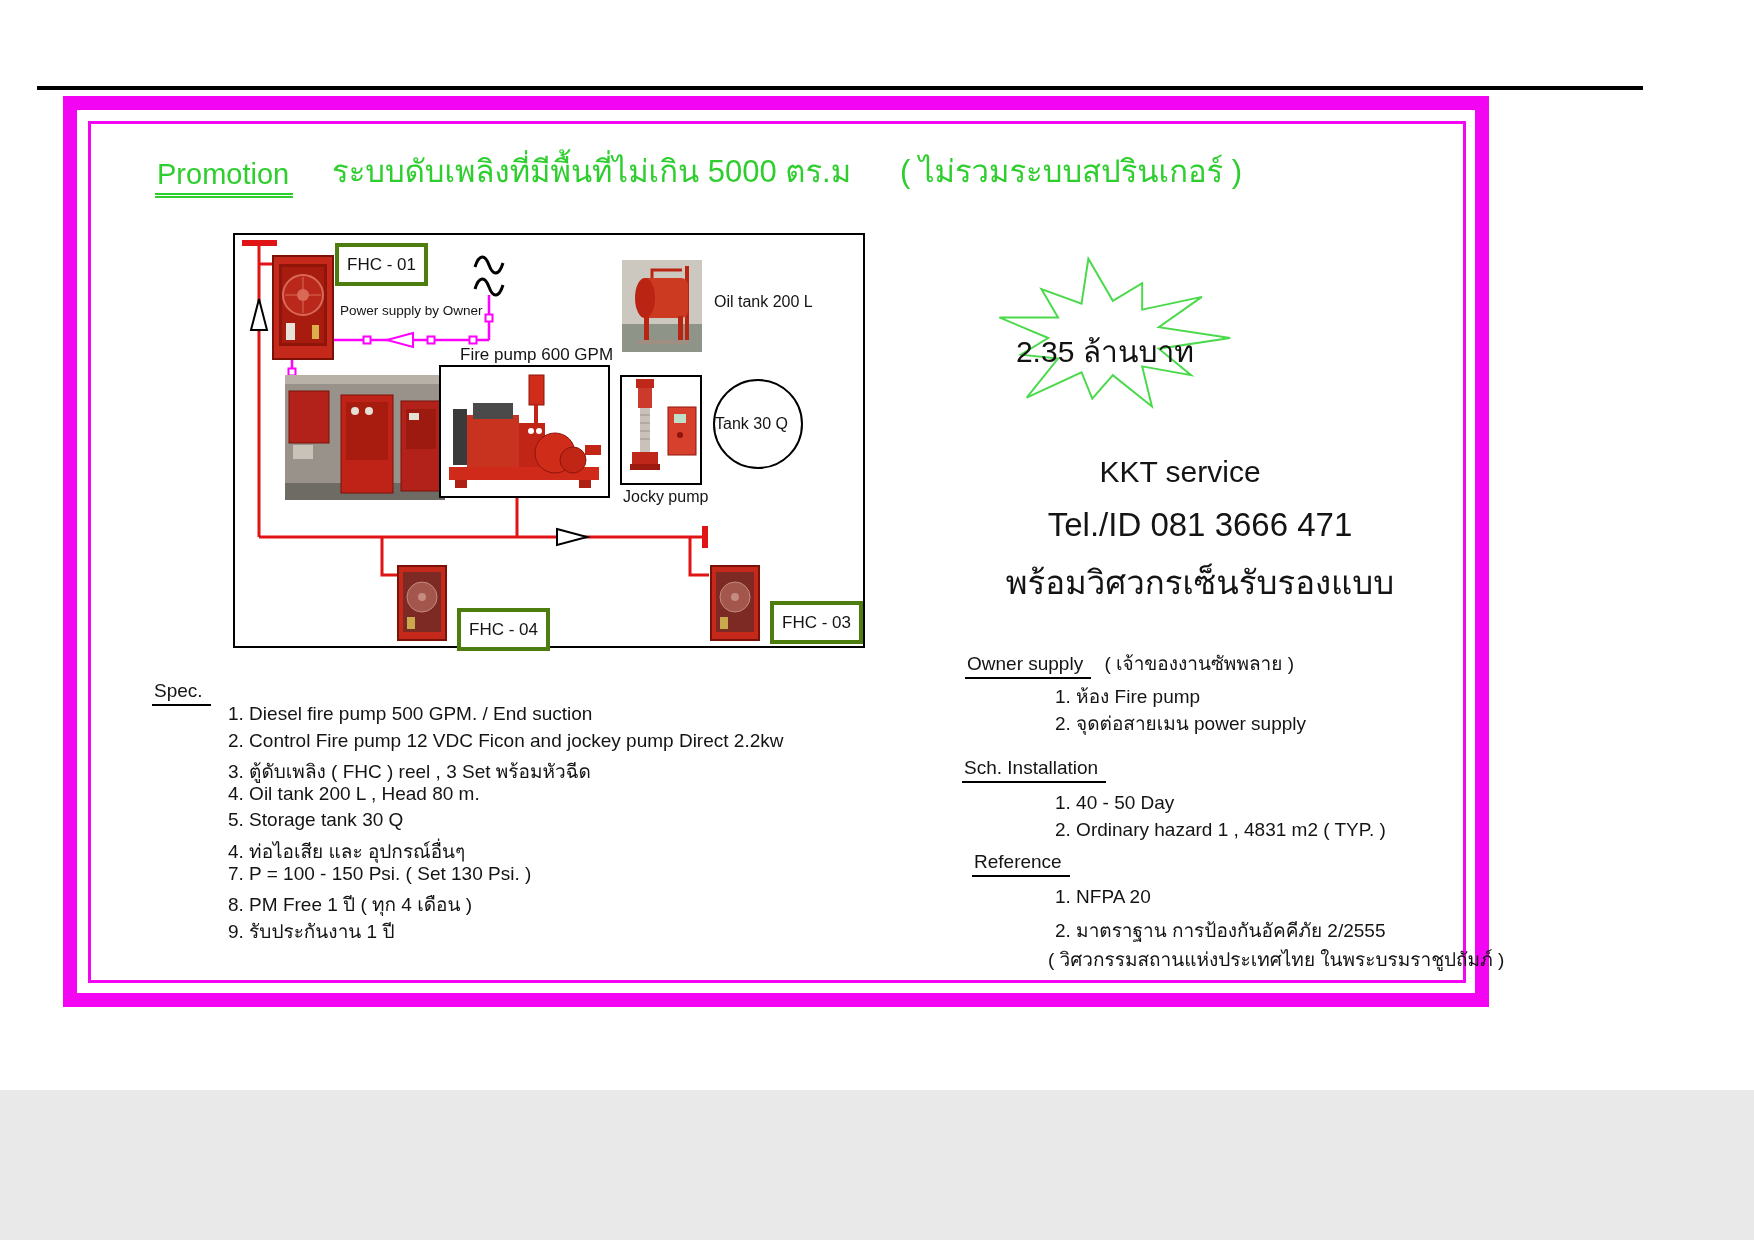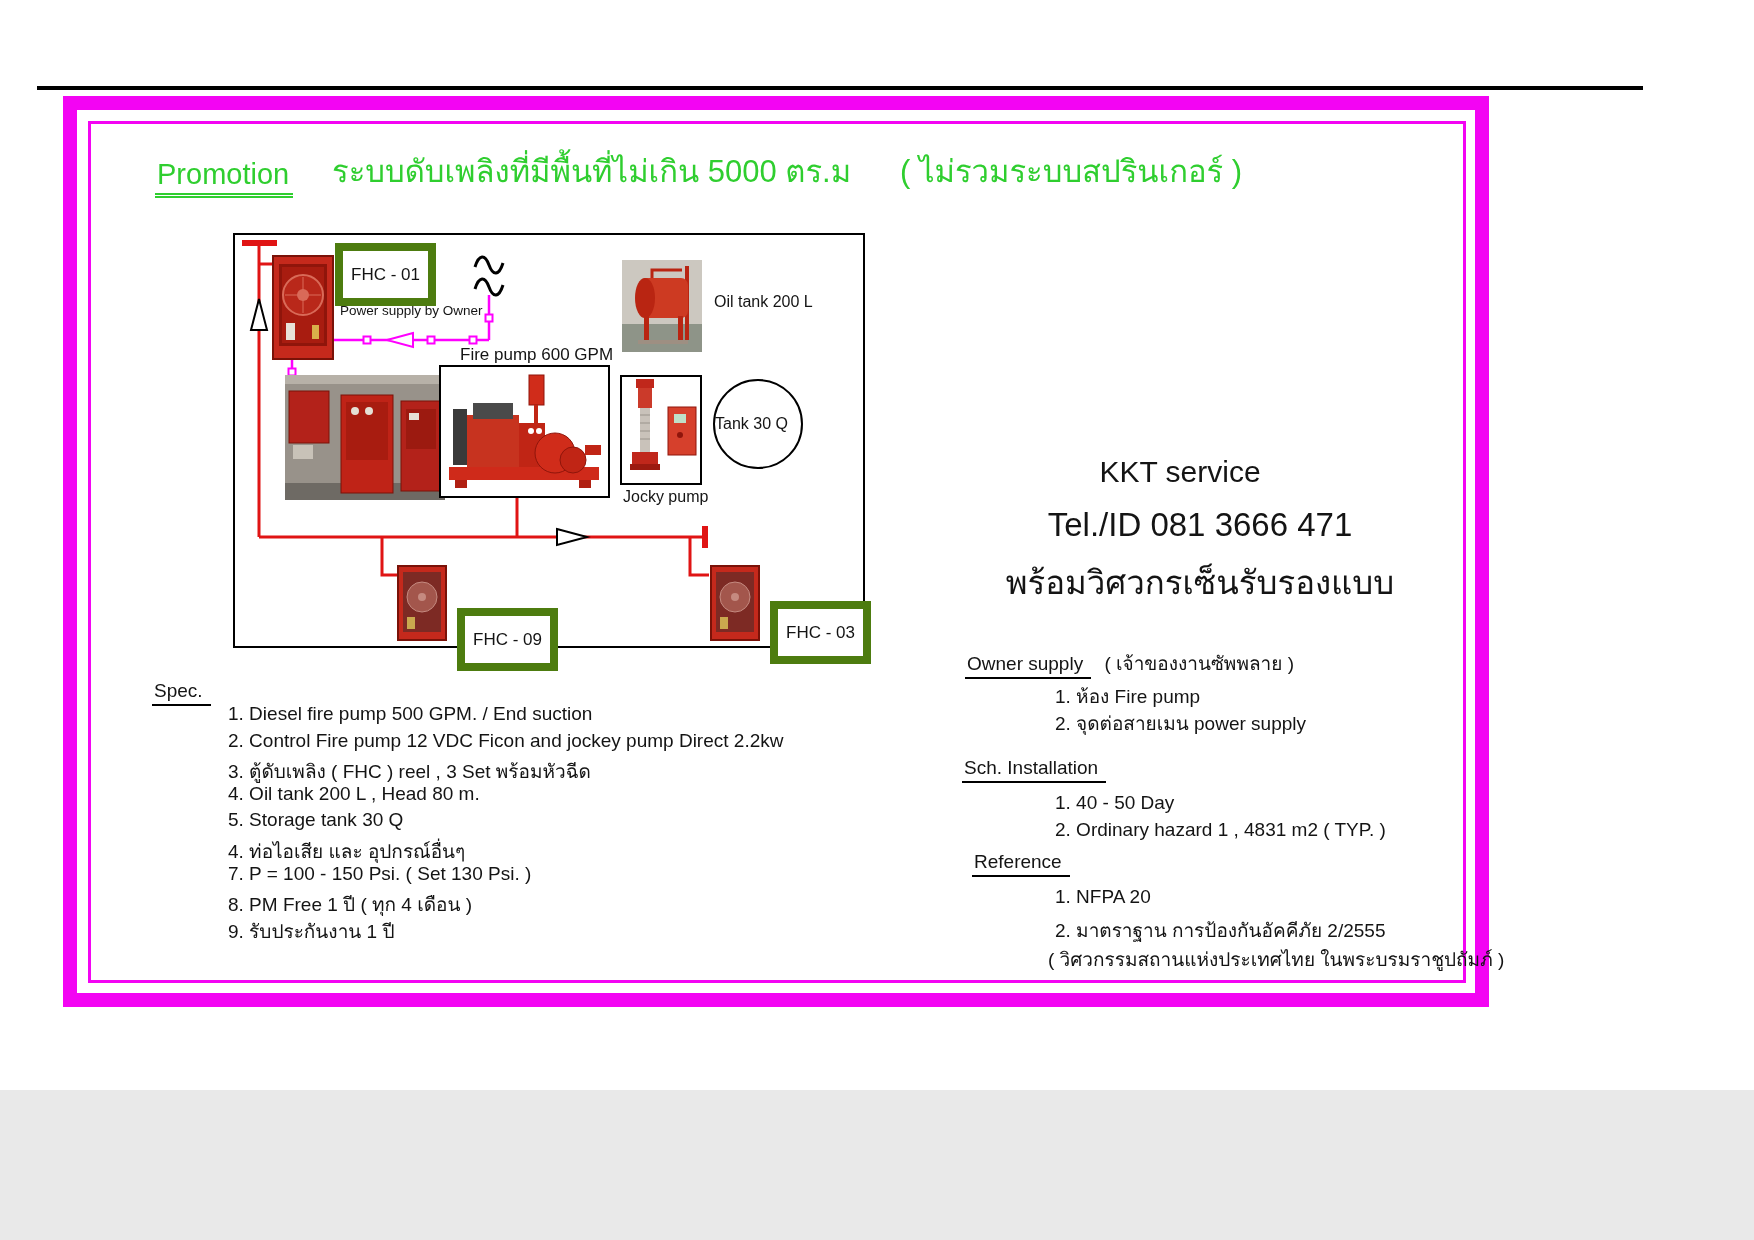--- a/index.html
+++ b/index.html
@@ -15,21 +15,21 @@
   .frame-outer{left:63px;top:96px;width:1426px;height:911px;border:14px solid var(--magenta);}
   .frame-inner{left:88px;top:121px;width:1378px;height:862px;border:3px solid var(--magenta);}
 
   
   .title-promo{left:155px;top:158px;font-size:29px;color:var(--green);padding:0 4px 2px 2px;border-bottom:5px double var(--green);}
   .title-main{left:332px;top:146px;font-size:31px;color:var(--green);}
   .title-note{left:900px;top:146px;font-size:31px;color:var(--green);}
 
   
   .diagram{left:233px;top:233px;width:632px;height:415px;border:2px solid #000;background:#fff;}
-  .tag{position:absolute;border:8px solid #4d7c0f;background:#fff;font-size:17px;line-height:21px;padding:13px 8px;white-space:nowrap;}
+  .tag{position:absolute;border:4px solid #4d7c0f;background:#fff;font-size:17px;line-height:21px;padding:7px 8px;white-space:nowrap;}
   .dlabel{position:absolute;white-space:nowrap;}
   .tank-circle{position:absolute;left:478px;top:144px;width:90px;height:90px;border:2px solid #000;border-radius:50%;
     display:flex;align-items:center;font-size:16px;background:#fff;}
 
   
   .burst-wrap{left:965px;top:248px;width:280px;height:180px;}
   .burst-text{position:absolute;left:0;top:80px;width:100%;text-align:center;font-size:30px;color:#111;}
   .kkt{left:1000px;top:455px;width:360px;text-align:center;font-size:30px;}
   .tel{left:980px;top:506px;width:440px;text-align:center;font-size:33px;}
   .engineer{left:980px;top:556px;width:440px;text-align:center;font-size:33px;}
@@ -182,32 +182,38 @@
       <span>Tank 30 Q</span>
     </div>
 
     <svg class="abs" style="left:162px;top:330px;" width="50" height="76" viewBox="0 0 50 76">
       <rect x="1" y="1" width="48" height="74" fill="#c5291c" stroke="#7a1208" stroke-width="2"></rect>
       <rect x="6" y="7" width="38" height="60" fill="#7d2a24"></rect>
       <circle cx="25" cy="32" r="15" fill="#a3564c" stroke="#c58a80"></circle>
       <circle cx="25" cy="32" r="4" fill="#c58a80"></circle>
       <rect x="10" y="52" width="8" height="12" fill="#caa84e"></rect>
     </svg>
-    <div class="tag" style="left:222px;top:373px;">FHC - 09</div>
+    <div class="tag" style="left:222px;top:373px;">FHC - 04</div>
 
     <svg class="abs" style="left:475px;top:330px;" width="50" height="76" viewBox="0 0 50 76">
       <rect x="1" y="1" width="48" height="74" fill="#c5291c" stroke="#7a1208" stroke-width="2"></rect>
       <rect x="6" y="7" width="38" height="60" fill="#7d2a24"></rect>
       <circle cx="25" cy="32" r="15" fill="#a3564c" stroke="#c58a80"></circle>
       <circle cx="25" cy="32" r="4" fill="#c58a80"></circle>
       <rect x="10" y="52" width="8" height="12" fill="#caa84e"></rect>
     </svg>
     <div class="tag" style="left:535px;top:366px;">FHC - 03</div>
   </div>
 
+  <div class="abs burst-wrap">
+    <svg width="280" height="180" viewBox="0 0 270 184">
+      <polygon fill="#fff" stroke="#4ad94a" stroke-width="2" points="263,92 190,103 223,130 173,121 183,162 143,130 122,154 111,127 55,153 87,113 49,109 77,92 27,71 87,71 70,42 111,57 118,11 143,54 173,36 173,63 234,50 190,81"></polygon>
+    </svg>
+    <div class="burst-text">2.35 ล้านบาท</div>
+  </div>
 
   <div class="abs kkt">KKT service</div>
   <div class="abs tel">Tel./ID  081 3666 471</div>
   <div class="abs engineer">พร้อมวิศวกรเซ็นรับรองแบบ</div>
 
   <div class="abs sec-head spec-head">
     <span class="h-underline">Spec.</span>
   </div>
   <div class="abs spec-list">
     <div>1. Diesel fire pump 500 GPM. / End suction</div>

